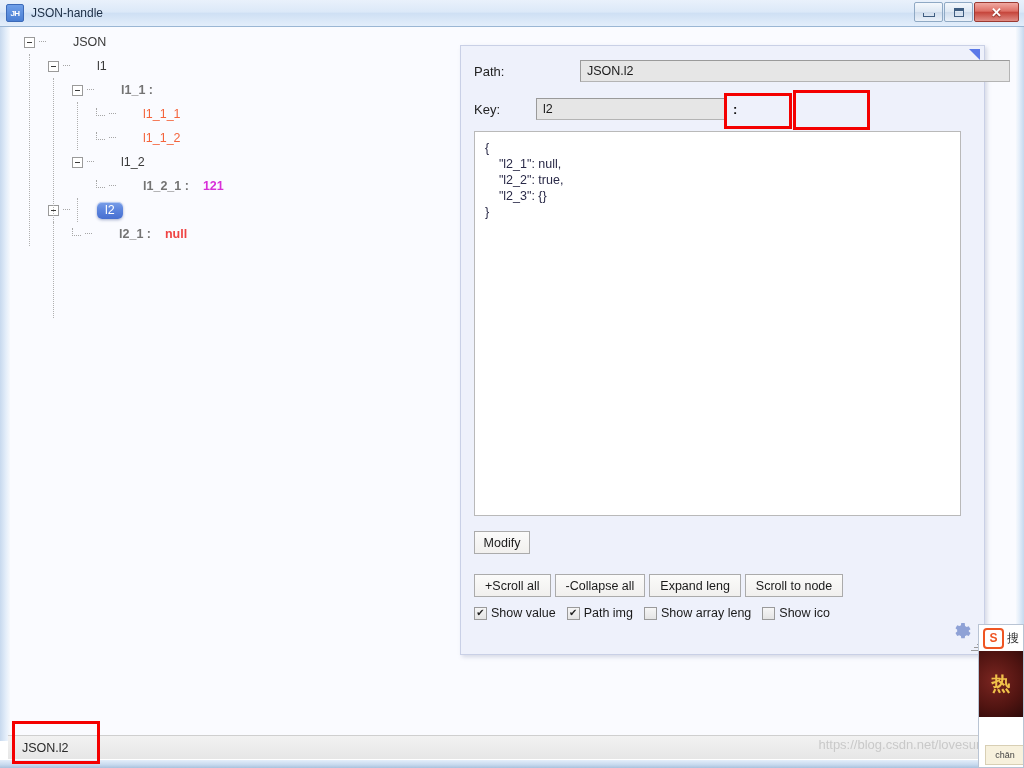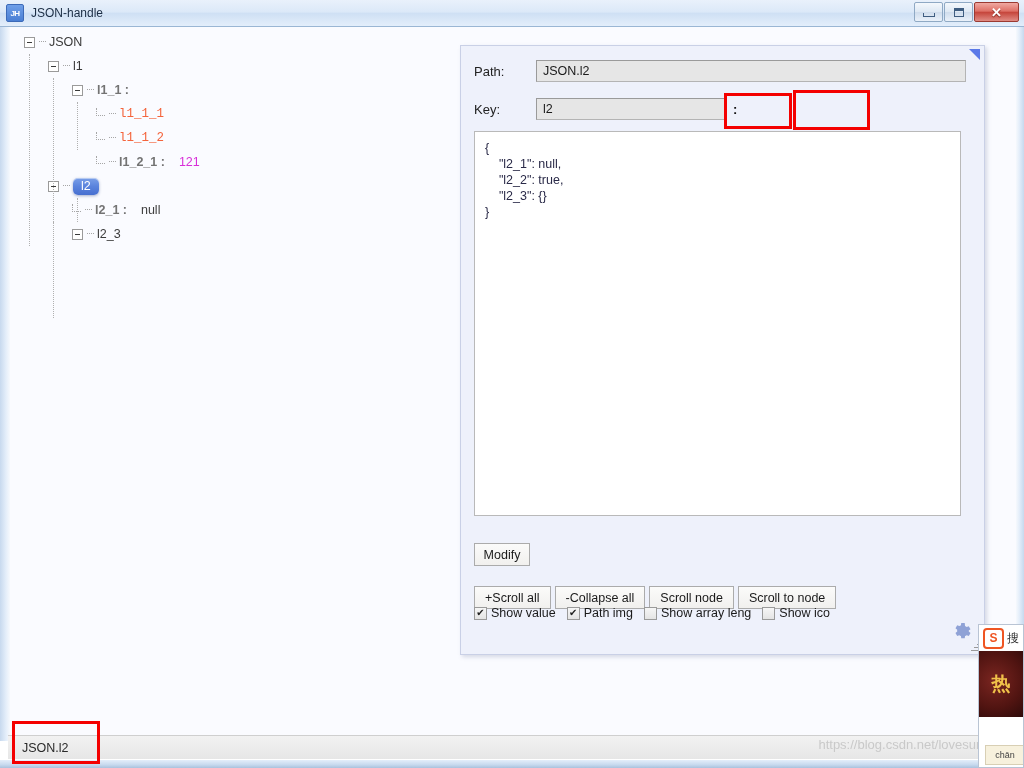--- a/index.html
+++ b/index.html
@@ -128,27 +128,27 @@
     width: 11px; height: 11px;
     flex: 0 0 auto; margin-right: 4px;
     position: relative;
   }
   .dash {
     width: 7px; height: 1px;
     border-top: 1px dotted #a6a6a6;
     flex: 0 0 auto;
     margin-right: 3px;
   }
-  .node-label { color: #3a3a3a; }
+  .node-label { color: #3a3a3a; margin-left: 24px; }
   .node-label.key-green { color: #737373; font-weight: bold; }
-  .node-label.orange { color: #f4643c; font-family: Liberation Mono, monospace; }
+  .node-label.orange { color: #f4643c; }
   .node-label.plain-dark { color: #3a3a3a; }
-  .node-val { margin-left: 14px; }
+  .node-val { margin-left: 14px; font-weight: bold; }
   .node-val.num { color: #d82fd8; }
-  .node-val.nul { color: #404040; }
+  .node-val.nul { color: #ef4444; }
   .node-val.bool { color: #46a8e0; }
   .node-selected {
     background: linear-gradient(to bottom, #7a9fe8 0%, #5a83dd 50%, #476fd0 100%);
     color: #ffffff !important;
     border-radius: 5px;
     padding: 1px 8px 2px 8px;
     box-shadow: 0 1px 3px rgba(60,80,140,0.45), inset 0 1px 0 rgba(255,255,255,0.45);
     font-weight: normal;
   }
   
@@ -202,21 +202,20 @@
     height: 23px;
     background: linear-gradient(to bottom, #fbfbfa 0%, #f1f0ee 100%);
     border: 1px solid #ababab;
     box-sizing: border-box;
     font-size: 12.5px;
     color: #1a1a1a;
     display: flex; align-items: center; justify-content: center;
     padding: 0 10px;
     font-family: "Liberation Sans", sans-serif;
     cursor: default;
-    margin-top: 12px;
   }
 
   #json-textarea {
     position: absolute;
     left: 13px; top: 85px;
     width: 487px; height: 385px;
     background: #ffffff;
     border: 1px solid #b9b9b9;
     box-sizing: border-box;
     font-size: 12.5px;
@@ -371,54 +370,54 @@
       <div class="tree-row" style="padding-left: 86px;">
         <div class="leaf-connector" style="border-left: 1px dotted rgb(166, 166, 166); border-bottom: 1px dotted rgb(166, 166, 166); height: 7px; margin-bottom: 5px; width: 8px;"></div>
         <div class="dash"></div>
         <span class="node-label orange">l1_1_1</span>
       </div>
       <div class="tree-row" style="padding-left: 86px; align-items: center;">
         <div class="leaf-connector" style="border-left: 1px dotted rgb(166, 166, 166); border-bottom: 1px dotted rgb(166, 166, 166); height: 7px; margin-bottom: 5px; width: 8px;"></div>
         <div class="dash"></div>
         <span class="node-label orange">l1_1_2</span>
       </div>
+      <div class="tree-row" style="padding-left: 62px;">
+        <div class="expander"></div>
+        <div class="dash"></div>
+        <span class="node-label plain-dark">l1_2</span>
+      </div>
       <div class="tree-row" style="padding-left: 86px;">
         <div class="leaf-connector" style="border-left: 1px dotted rgb(166, 166, 166); border-bottom: 1px dotted rgb(166, 166, 166); height: 7px; margin-bottom: 5px; width: 8px;"></div>
         <div class="dash"></div>
         <span class="node-label key-green">l1_2_1 :</span>
         <span class="node-val num">121</span>
       </div>
       <div class="tree-row" style="padding-left: 38px;">
         <div class="expander"></div>
         <div class="dash"></div>
         <span class="node-label node-selected">l2</span>
       </div>
       <div class="tree-row" style="padding-left: 62px;">
         <div class="leaf-connector" style="border-left: 1px dotted rgb(166, 166, 166); border-bottom: 1px dotted rgb(166, 166, 166); height: 7px; margin-bottom: 5px; width: 8px;"></div>
         <div class="dash"></div>
         <span class="node-label key-green">l2_1 :</span>
         <span class="node-val nul">null</span>
-      </div>
-      <div class="tree-row" style="padding-left: 62px;">
-        <div class="expander"></div>
-        <div class="dash"></div>
-        <span class="node-label plain-dark">l2_3</span>
       </div>
       <div class="vline" style="left: 19px; top: 24px; height: 192px;"></div>
       <div class="vline" style="left: 43px; top: 48px; height: 144px;"></div>
       <div class="vline" style="left: 67px; top: 72px; height: 48px;"></div>
       <div class="vline" style="left: 67px; top: 168px; height: 24px;"></div>
       <div class="vline" style="left: 43px; top: 192px; height: 96px;"></div>
     </div>
 
   <div id="detail-panel">
 
     <div id="panel-corner-triangle"></div>
 
-    <div class="field-row" style="left:13px; top:14px;">
+    <div class="field-row" style="left:13px; top:14px;gap:44px;">
       <div class="field-label">Path:</div>
       <div class="txt-input" id="path-input">JSON.l2</div>
     </div>
 
     <div class="field-row" style="left:13px; top:52px;">
       <div class="field-label">Key:</div>
       <div class="txt-input" id="key-input">l2</div>
       <div class="colon-sep">:</div>
     </div>
 
@@ -431,21 +430,21 @@
       <i style="bottom:1px; width:11px;"></i>
       <i style="bottom:4px; width:8px;"></i>
       <i style="bottom:7px; width:5px;"></i>
     </div>
 
     <div class="btn" id="btn-modify">Modify</div>
 
     <div id="btn-row-bottom">
         <div class="btn">+Scroll all</div>
         <div class="btn">-Collapse all</div>
-        <div class="btn">Scroll node</div>
+        <div class="btn">Expand leng</div>
         <div class="btn">Scroll to node</div>
       </div>
 
     <div id="checkbox-row">
         <div class="cb-item">
           <div class="cb">✔</div>
           <span>Show value</span>
         </div>
         <div class="cb-item">
           <div class="cb">✔</div>

